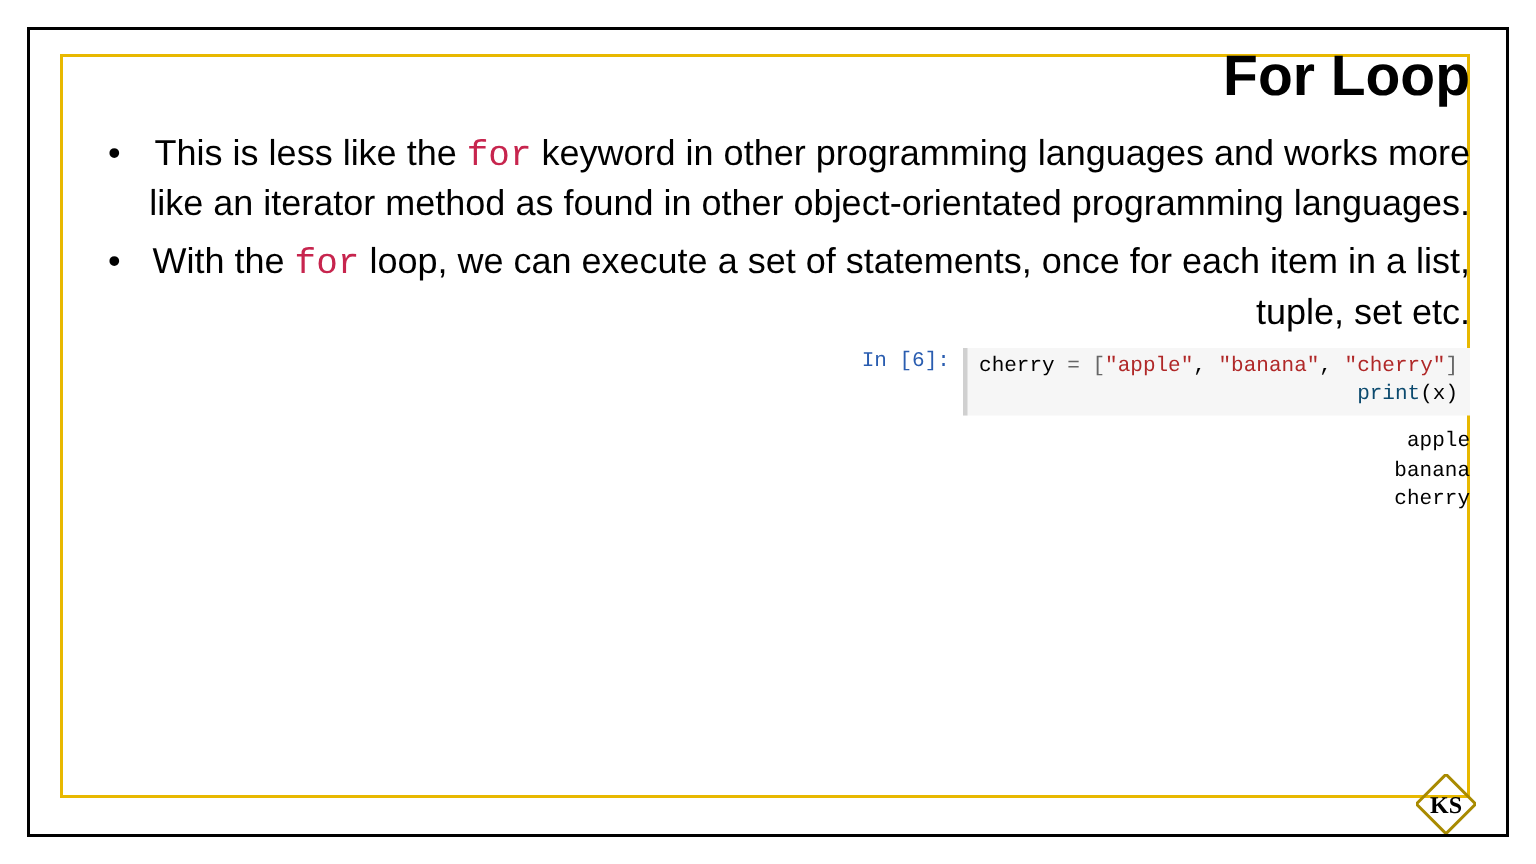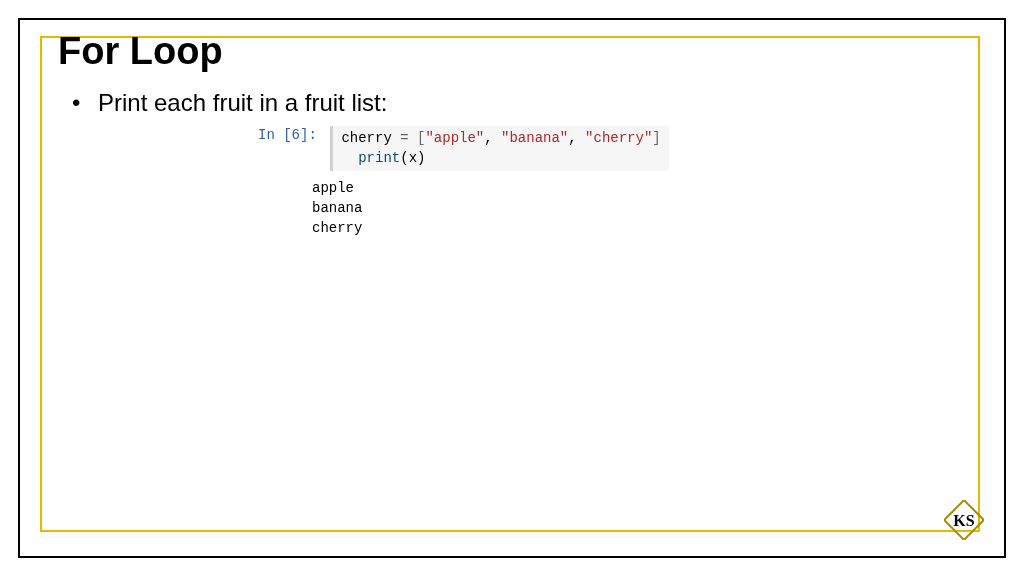--- a/index.html
+++ b/index.html
@@ -24,21 +24,22 @@
     left: 40px;
     right: 44px;
     bottom: 44px;
     border: 2px solid #e8b800;
     pointer-events: none;
   }
   .content {
     position: absolute;
     top: 30px;
     left: 58px;
-    right: 34px;
+    right: 44px;
+    text-align: right;
   }
   h1 {
     font-size: 38px;
     font-weight: bold;
     color: #000;
     margin-bottom: 14px;
   }
   ul {
     list-style: none;
     padding-left: 40px;
@@ -89,21 +90,21 @@
   .c-call { color: #0c4a6e; }
   .output-box {
     margin-left: 54px;
     margin-top: 8px;
     color: #000;
     white-space: pre;
   }
   .logo {
     position: absolute;
     right: 40px;
-    bottom: 36px;
+    bottom: 20px;
     display: flex;
     align-items: flex-start;
     gap: 10px;
   }
   .logo-text {
     line-height: 1.05;
   }
   .logo-ks {
     font-family: Georgia, serif;
     font-weight: bold;
@@ -122,21 +123,24 @@
 <body>
 
 <div class="outer-border"></div>
 <div class="inner-border"></div>
 
 <div class="content">
   <h1>For Loop</h1>
 
   <ul>
     <li>
-      <span>Print each fruit in a fruit list:</span>
+      <span>This is less like the </span><span class="kw">for</span><span> keyword in other programming languages and works more like an iterator method as found in other object-orientated programming languages.</span>
+    </li>
+    <li>
+      <span>With the </span><span class="kw">for</span><span> loop, we can execute a set of statements, once for each item in a list, tuple, set etc.</span>
     </li>
   </ul>
 
   <div class="code-block">
     <span class="in-label">In [6]:</span>
     <div class="code-box">
       <div>
         <span>cherry</span><span class="c-op"> = [</span><span class="c-str">"apple"</span><span>, </span><span class="c-str">"banana"</span><span>, </span><span class="c-str">"cherry"</span><span class="c-op">]</span>
       </div>
       <div>

